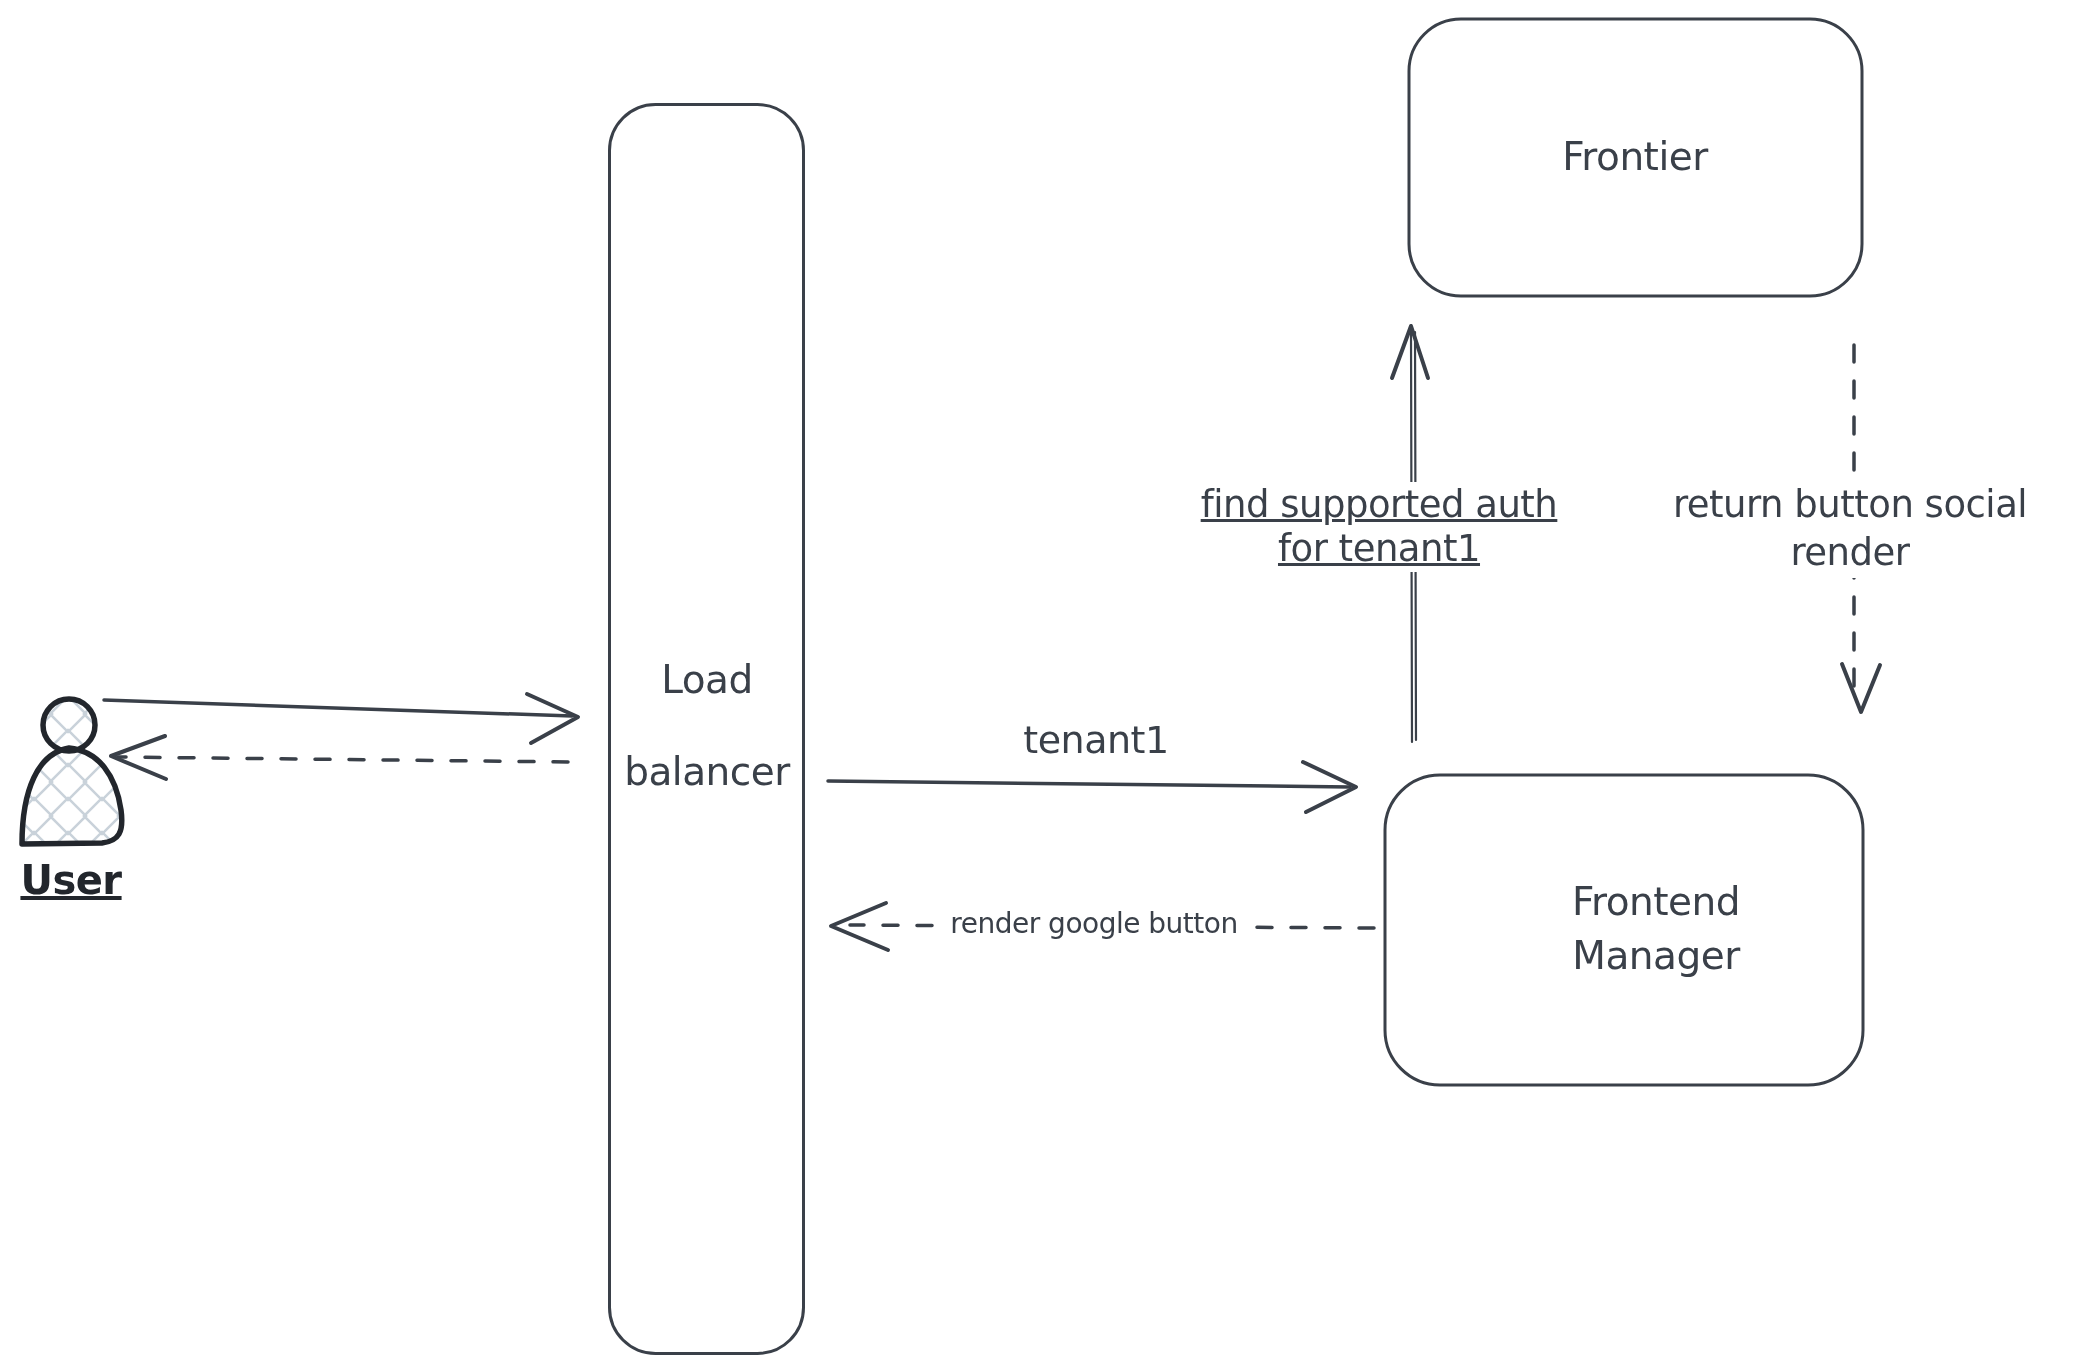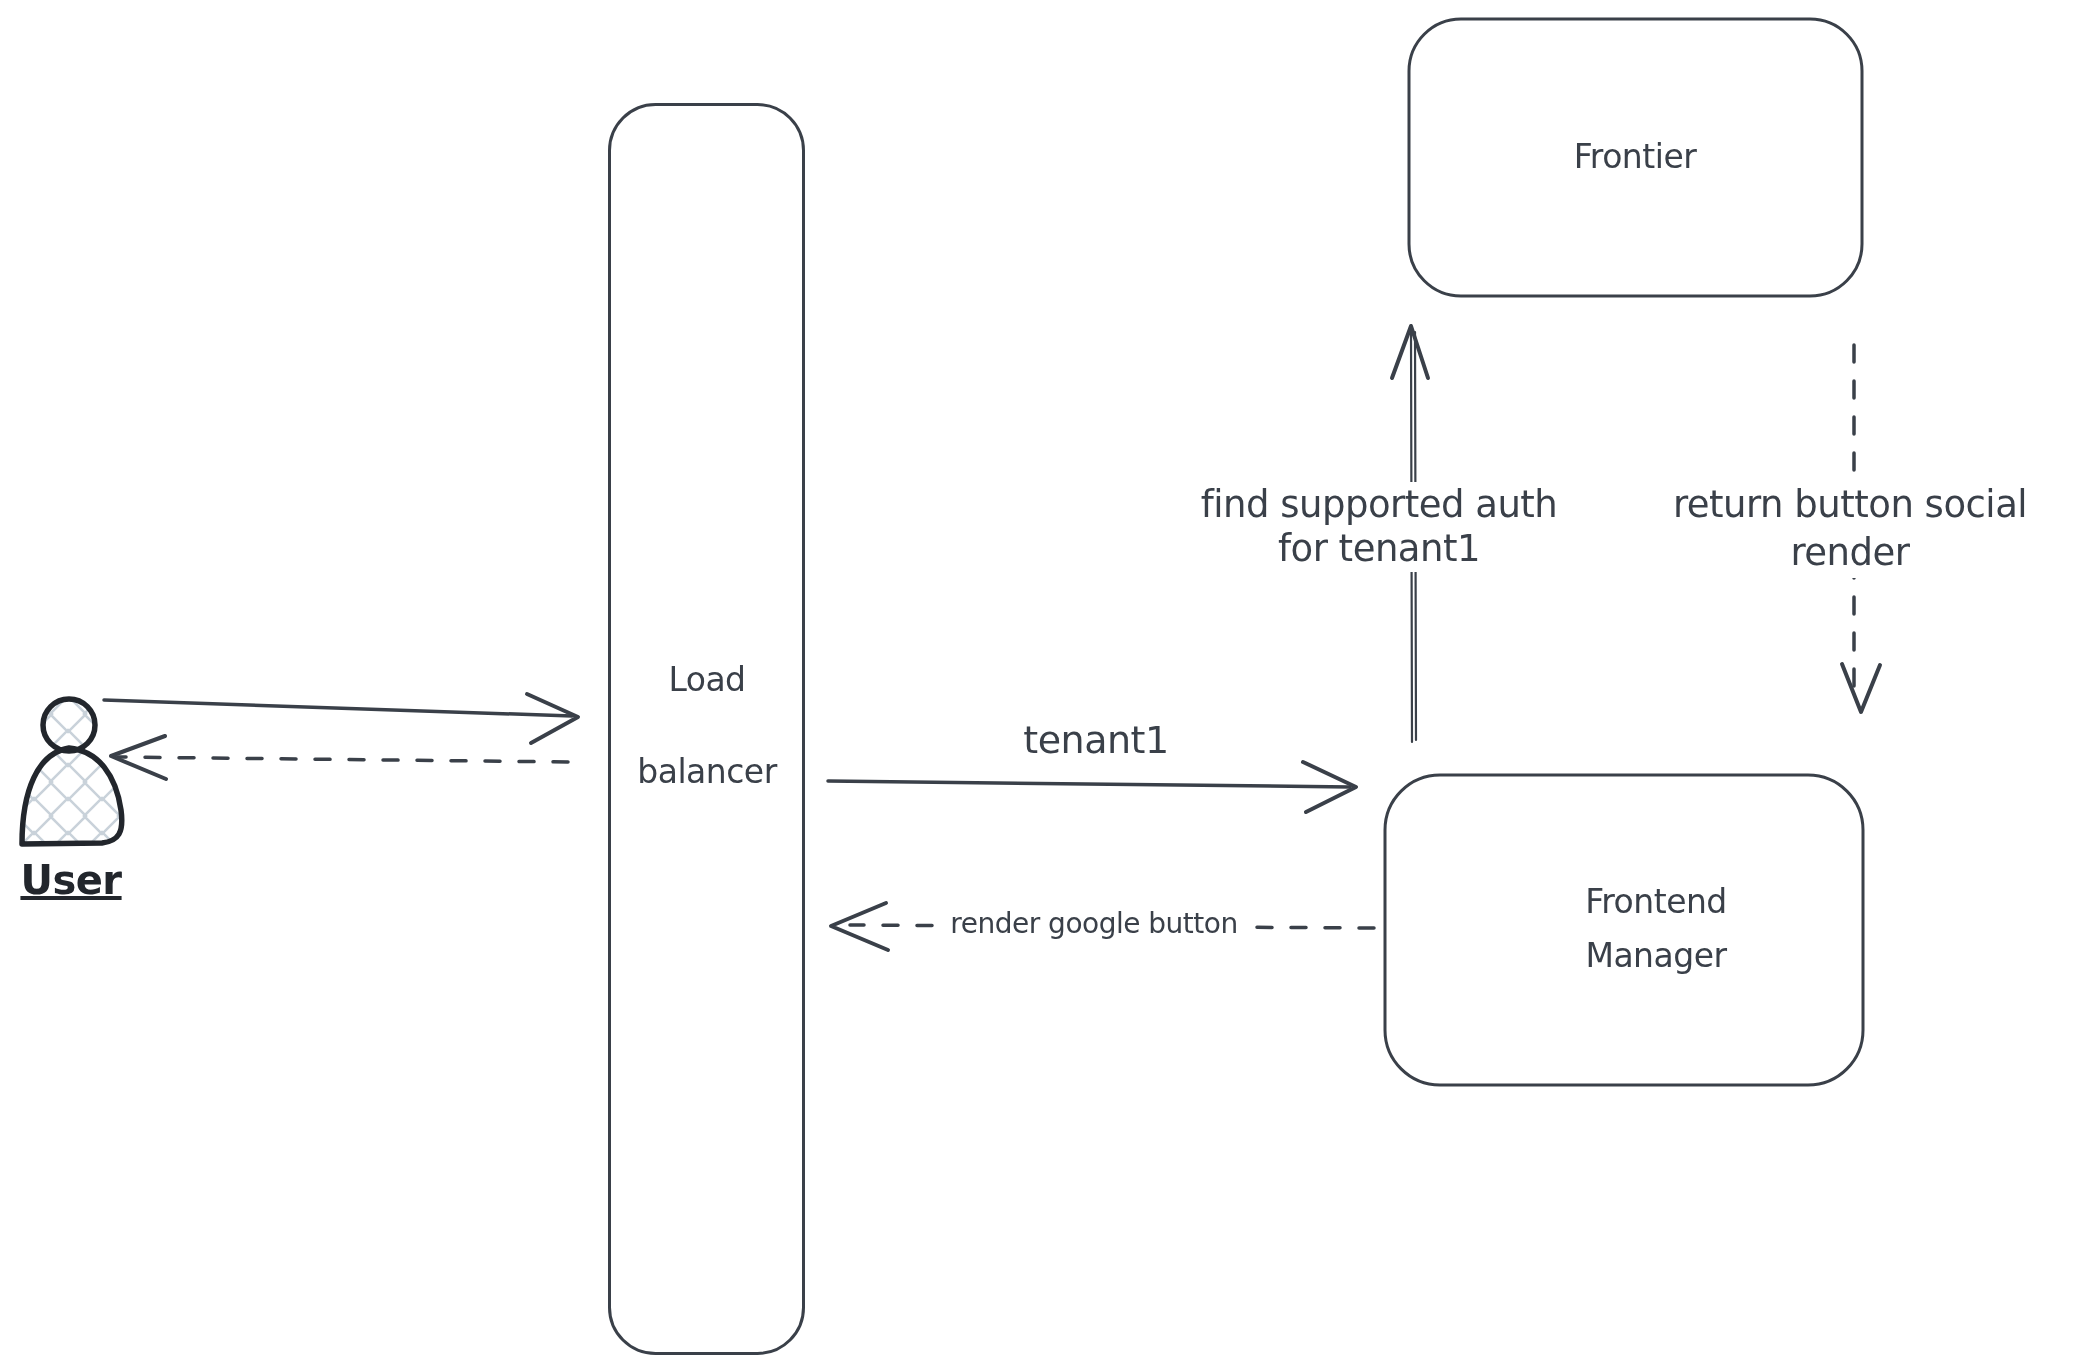--- a/index.html
+++ b/index.html
@@ -29,21 +29,21 @@
     position:absolute;
     transform:translate(-50%,-50%);
     white-space:nowrap;
     font-size:37px;
     letter-spacing:-0.5px;
     color:var(--stroke);
     text-align:center;
     line-height:46px;
   }
   .lbl.on-line{background:var(--background);padding:1px 10px;}
-  .lbl.node{font-size:33px;}
+  .lbl.node{font-size:39px;}
   .lbl.two-line{white-space:pre-line;}
   .lbl.fm{line-height:54px;}
   .lbl.user-label{
     color:var(--user-stroke);
     font-weight:bold;
     font-size:40px;
   }
 </style>
 </head>
 <body>
@@ -110,19 +110,19 @@
   <div class="lbl node" style="left:1635px;top:157px;">Frontier</div>
 
   <div class="lbl node fm" style="left:1624px;top:929px;margin-left:32px;"><span>Frontend</span><br>
      <span>Manager</span></div>
 
 
   <div class="lbl on-line" style="left:1096px;top:740px;font-size:38px;">tenant1</div>
 
   <div class="lbl on-line" style="left:1094px;top:924px;font-size:28px;">render google button</div>
 
-  <div class="lbl on-line" style="left:1379px;top:527px;line-height:44px;"><span>find supported auth</span><br>
+  <div class="lbl on-line" style="left:1379px;top:527px;line-height:44px;text-decoration:underline;"><span>find supported auth</span><br>
      <span>for tenant1</span></div>
 
   <div class="lbl on-line" style="left:1850px;top:529px;line-height:48px;"><span>return button social</span><br>
      <span>render</span></div>
 
 </div>
 
 </body></html>

